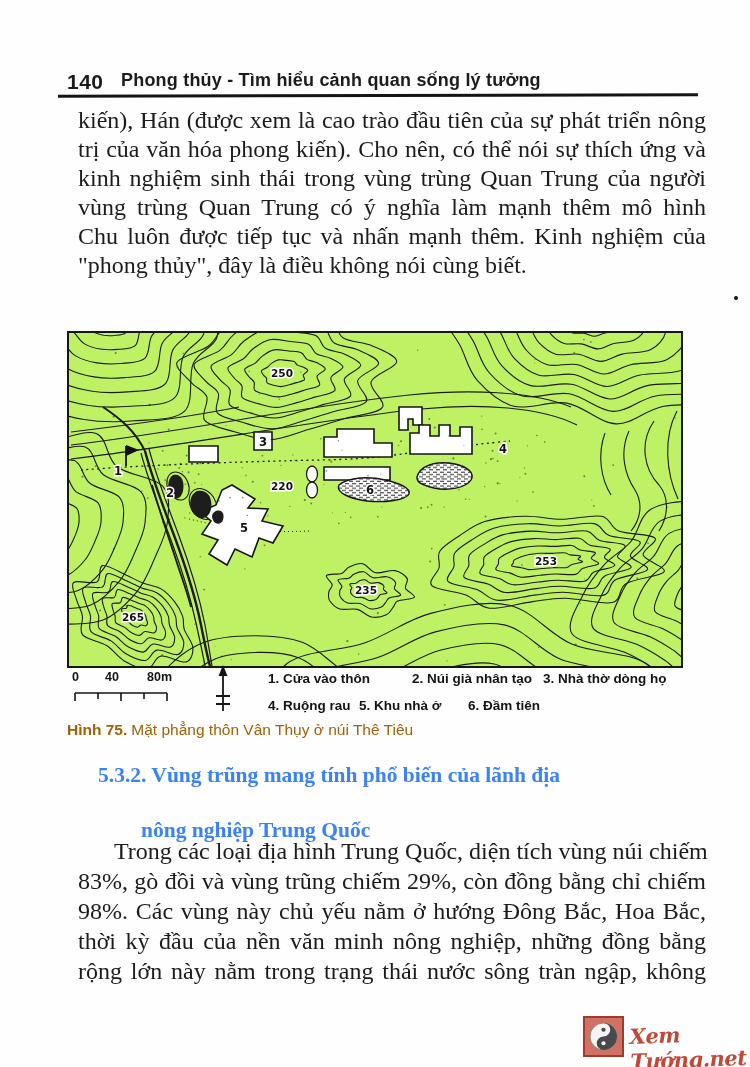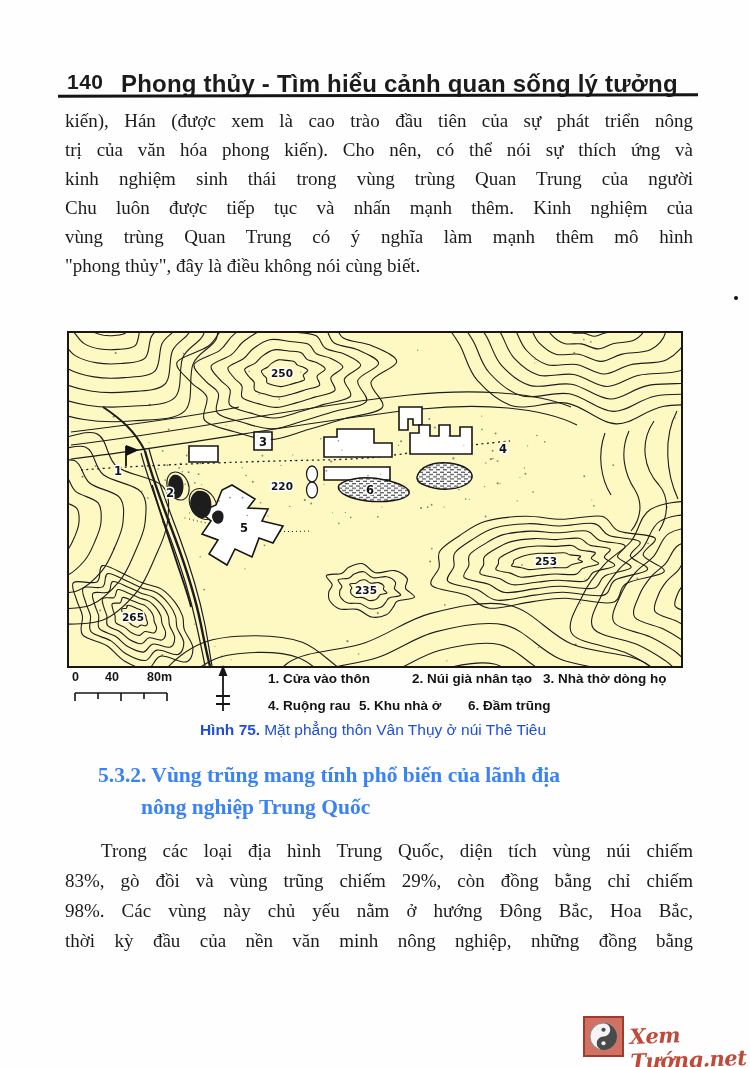--- a/index.html
+++ b/index.html
@@ -5,42 +5,42 @@
   html,body{margin:0;padding:0;background:#e8e8e8;}
   #page{
     position:relative;width:750px;height:1067px;margin:0 auto;
     background:#fefefe;overflow:hidden;
     font-family:"Liberation Serif","DejaVu Serif",serif;color:#1b1b1b;
   }
   
   .hdr-num{position:absolute;left:67px;top:70px;font-family:"Liberation Sans","DejaVu Sans",sans-serif;
     font-weight:bold;font-size:21px;letter-spacing:.5px;}
   .hdr-title{position:absolute;left:121px;top:70px;font-family:"Liberation Sans","DejaVu Sans",sans-serif;
-    font-weight:bold;font-size:24px;letter-spacing:.2px;}
+    font-weight:bold;font-size:18px;letter-spacing:.2px;}
   .hdr-rule{position:absolute;left:58px;top:94px;width:640px;height:3px;background:#141414;
     transform:rotate(-0.15deg);}
   
-  .para{position:absolute;left:65px;width:628px;font-size:19px;}
+  .para{position:absolute;left:78px;width:628px;font-size:24px;}
   .jline{height:29px;line-height:29px;text-align:justify;text-align-last:justify;white-space:nowrap;text-justify:inter-word;}
   .jlast{text-align-last:left;}
   #para2 .jline{height:30px;line-height:30px;font-family:Liberation Serif, serif;}
   .indent{padding-left:36px;}
   
   #map-frame{position:absolute;left:67px;top:331px;width:612px;height:333px;
-    border:2px solid #171717;background:#fef9c3;overflow:hidden;}
+    border:2px solid #171717;background:#bef264;overflow:hidden;}
   #map-frame svg{display:block;}
   .scale-label{position:absolute;top:670px;font-family:"Liberation Sans","DejaVu Sans",sans-serif;
     font-size:12.5px;font-weight:bold;color:#151515;}
   #scale-ruler{position:absolute;left:73px;top:690px;}
   #north-arrow{position:absolute;left:211px;top:664px;}
   .legend-row{position:absolute;left:0;width:750px;font-family:"Liberation Sans","DejaVu Sans",sans-serif;
     font-size:13.5px;font-weight:bold;color:#131313;}
   .legend-item{position:absolute;white-space:nowrap;}
-  #caption{position:absolute;left:67px;top:721px;width:612px;text-align:center;
-    font-family:"Liberation Sans","DejaVu Sans",sans-serif;font-size:15.5px;color:#1d4ed8;}
+  #caption{position:absolute;left:67px;top:721px;width:612px;
+    font-family:"Liberation Sans","DejaVu Sans",sans-serif;font-size:15.5px;color:#a16207;}
   #caption .cap-label{font-weight:bold;margin-right:4px;}
   
   .sec-line{position:absolute;font-weight:bold;font-size:21.5px;color:#3b82f6;}
   
   #watermark{position:absolute;left:583px;top:1014px;width:165px;height:48px;}
   #wm-box{position:absolute;left:0;top:2px;width:41px;height:41px;background:#d07163;
     border:2px solid #a03b2c;box-sizing:border-box;}
   #wm-text{position:absolute;left:47px;top:8px;font-family:"DejaVu Serif",serif;
     font-style:italic;font-weight:bold;font-size:21px;letter-spacing:-0.5px;transform:rotate(-2deg);}
   .speck{position:absolute;background:#111;border-radius:50%;}
@@ -51,22 +51,22 @@
 <div id="page">
 
   <div class="hdr-num">140</div>
   <div class="hdr-title">Phong thủy - Tìm hiểu cảnh quan sống lý tưởng</div>
   <div class="hdr-rule"></div>
 
   <div id="para1" class="para" style="top:106px">
     <div class="jline">kiến), Hán (được xem là cao trào đầu tiên của sự phát triển nông</div>
     <div class="jline">trị của văn hóa phong kiến). Cho nên, có thể nói sự thích ứng và</div>
     <div class="jline">kinh nghiệm sinh thái trong vùng trùng Quan Trung của người</div>
+    <div class="jline">vùng trùng Quan Trung có ý nghĩa làm mạnh thêm mô hình</div>
     <div class="jline">Chu luôn được tiếp tục và nhấn mạnh thêm. Kinh nghiệm của</div>
-    <div class="jline">vùng trùng Quan Trung có ý nghĩa làm mạnh thêm mô hình</div>
     <div class="jline jlast">"phong thủy", đây là điều không nói cùng biết.</div>
   </div>
 
   <div class="speck" style="left:734px;top:296px;width:4px;height:4px;"></div>
 
   <div id="map-frame">
     <svg id="mapsvg" width="612" height="333" viewBox="0 0 612 333">
         <defs>
           <pattern id="hat" width="7" height="4.6" patternUnits="userSpaceOnUse">
             <rect width="7" height="4.6" fill="#fff"></rect>
@@ -339,35 +339,36 @@
   </svg>
 
   <div class="legend-row" style="top:671px">
     <span class="legend-item" style="left:268px"><span>1.</span> <span>Cửa vào thôn</span></span>
     <span class="legend-item" style="left:412px"><span>2.</span> <span>Núi già nhân tạo</span></span>
     <span class="legend-item" style="left:543px"><span>3.</span> <span>Nhà thờ dòng họ</span></span>
   </div>
   <div class="legend-row" style="top:698px">
     <span class="legend-item" style="left:268px"><span>4.</span> <span>Ruộng rau</span></span>
     <span class="legend-item" style="left:359px"><span>5.</span> <span>Khu nhà ở</span></span>
-    <span class="legend-item" style="left:468px"><span>6.</span> <span>Đầm trũng</span></span>
+    <span class="legend-item" style="left:468px"><span>6.</span> <span>Đầm tiên</span></span>
   </div>
 
   <div id="caption">
     <span class="cap-label">Hình 75.</span><span>Mặt phẳng thôn Vân Thụy ở núi Thê Tiêu</span>
   </div>
 
   <div class="sec-line" style="left:98px;top:763px;">5.3.2. Vùng trũng mang tính phổ biến của lãnh địa</div>
-  <div class="sec-line" style="left:141px;top:795px;">nông nghiệp Trung Quốc</div>
+  <div class="sec-line" style="left:141px;top:818px;">nông nghiệp Trung Quốc</div>
 
   <div id="para2" class="para" style="top:836px">
     <div class="jline indent">Trong các loại địa hình Trung Quốc, diện tích vùng núi chiếm</div>
     <div class="jline">83%, gò đồi và vùng trũng chiếm 29%, còn đồng bằng chỉ chiếm</div>
     <div class="jline">98%. Các vùng này chủ yếu nằm ở hướng Đông Bắc, Hoa Bắc,</div>
     <div class="jline">thời kỳ đầu của nền văn minh nông nghiệp, những đồng bằng</div>
+    <div class="jline">rộng lớn này nằm trong trạng thái nước sông tràn ngập, không</div>
   </div>
 
   <div id="watermark">
     <div id="wm-box">
       <svg width="37" height="37" viewBox="0 0 37 37">
         <circle cx="18.5" cy="18.5" r="13.5" fill="#f4f4f4" stroke="#888" stroke-width="1"></circle>
         <path d="M18.5,5 a13.5,13.5 0 0 1 0,27 a6.75,6.75 0 0 1 0,-13.5 a6.75,6.75 0 0 0 0,-13.5 Z" fill="#4a4a4a"></path>
         <circle cx="18.5" cy="11.75" r="2.1" fill="#4a4a4a"></circle>
         <circle cx="18.5" cy="25.25" r="2.1" fill="#f4f4f4"></circle>
       </svg>

